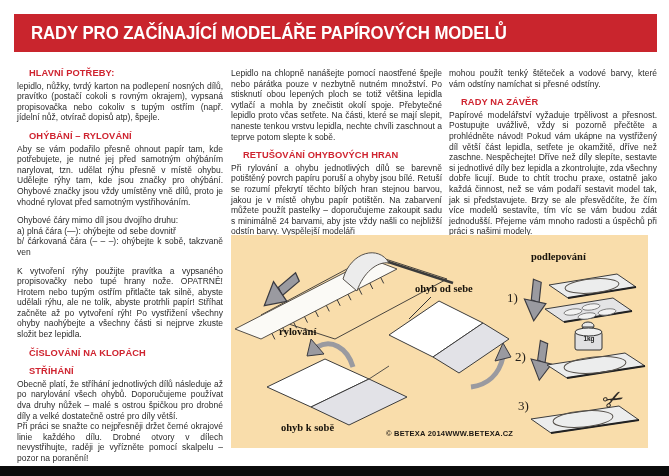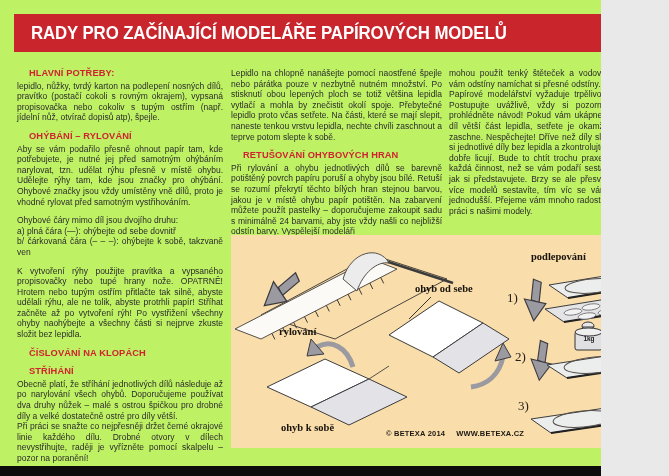--- a/index.html
+++ b/index.html
@@ -1,16 +1,16 @@
 <!DOCTYPE html>
 <html lang="cs"><head>
 <meta charset="utf-8">
 <style>
   html,body{margin:0;padding:0;background:#e9e9e9;}
-  .page{position:relative;width:601px;height:476px;background:#bef264;overflow:hidden;
+  .page{position:relative;width:669px;height:476px;background:#ffffff;overflow:hidden;
         font-family:"Liberation Sans",sans-serif;color:#2b2b2b;}
   
   .banner{position:absolute;left:14px;top:14px;width:643px;height:38px;background:#c9252d;
           display:flex;align-items:center;}
   .banner h1{margin:0 0 0 17px;color:#ffffff;font-size:17.5px;font-weight:700;
              letter-spacing:-0.1px;transform:scaleX(0.96);transform-origin:left center;white-space:nowrap;}
   
   .col{position:absolute;top:68px;font-size:8.5px;line-height:10.6px;text-align:justify;}
   .col1{left:17px;width:206px;}
   .col2{left:231px;width:211px;}
@@ -23,21 +23,21 @@
   
   .illus{position:absolute;left:231px;top:235px;width:417px;height:213px;background:#f9ddab;}
   .illus svg{position:absolute;left:0;top:0;}
   .slab{position:absolute;font-family:"Liberation Serif",serif;font-weight:700;
         font-size:10.5px;color:#17120b;}
   .stepnum{position:absolute;font-family:"Liberation Serif",serif;font-size:13px;color:#26211b;}
   .kg{position:absolute;left:344px;top:100px;width:28px;text-align:center;font-size:6.5px;
       font-weight:700;color:#222;}
   .scissors{position:absolute;left:372px;top:152px;font-size:25px;color:#2e2a26;
             transform:rotate(-28deg);line-height:1;}
-  .copyline{position:absolute;left:155px;top:194px;display:flex;gap:11px;font-size:7.5px;
+  .copyline{position:absolute;left:155px;top:194px;display:flex;font-size:7.5px;
             font-weight:700;color:#1c1814;letter-spacing:0.2px;}
   
   .footer-bar{position:absolute;left:0;bottom:0;width:669px;height:10px;background:#0c0c0c;}
 </style>
 </head>
 <body>
 
 <div class="page">
 
   <div class="banner">
@@ -60,20 +60,21 @@
   </div>
 
   <div class="col col2">
     <p>Lepidlo na chlopně nanášejte pomocí naostřené špejle nebo párátka pouze v nezbytně nutném množství. Po stisknutí obou lepených ploch se totiž většina lepidla vytlačí a mohla by znečistit okolí spoje. Přebytečné lepidlo proto včas setřete. Na části, které se mají slepit, naneste tenkou vrstvu lepidla, nechte chvíli zaschnout a teprve potom slepte k sobě.</p>
     <div class="sec">RETUŠOVÁNÍ OHYBOVÝCH HRAN</div>
     <p>Při rylování a ohybu jednotlivých dílů se barevně potištěný povrch papíru poruší a ohyby jsou bílé. Retuší se rozumí překrytí těchto bílých hran stejnou barvou, jakou je v místě ohybu papír potištěn. Na zabarvení můžete použít pastelky – doporučujeme zakoupit sadu s minimálně 24 barvami, aby jste vždy našli co nejbližší odstín barvy. Vyspělejší modeláři</p>
   </div>
 
   <div class="col col3">
     <p>mohou použít tenký štěteček a vodové barvy, které vám odstíny namíchat si přesné odstíny.</p>
+    <div class="sec mt">RADY NA ZÁVĚR</div>
     <p>Papírové modelářství vyžaduje trpělivost a přesnost. Postupujte uvážlivě, vždy si pozorně přečtěte a prohlédněte návod! Pokud vám ukápne na vystřižený díl větší část lepidla, setřete je okamžitě, dříve než zaschne. Nespěchejte! Dříve než díly slepíte, sestavte si jednotlivé díly bez lepidla a zkontrolujte, zda všechny dobře licují. Bude to chtít trochu praxe, ostatně jako každá činnost, než se vám podaří sestavit model tak, jak si představujete. Brzy se ale přesvědčíte, že čím více modelů sestavíte, tím víc se vám budou zdát jednodušší. Přejeme vám mnoho radosti a úspěchů při práci s našimi modely.</p>
   </div>
 
   <div class="illus">
     <svg width="417" height="213" viewBox="0 0 417 213">
       <defs>
         <g id="arr">
           <polygon points="-3,-24 4,-22 4,-4 -3,-6" fill="#9a9aa0" stroke="#3a3a40" stroke-width="1"></polygon>
           <polygon points="-9,-6 10,-4 1,12" fill="#9a9aa0" stroke="#3a3a40" stroke-width="1"></polygon>
         </g>

